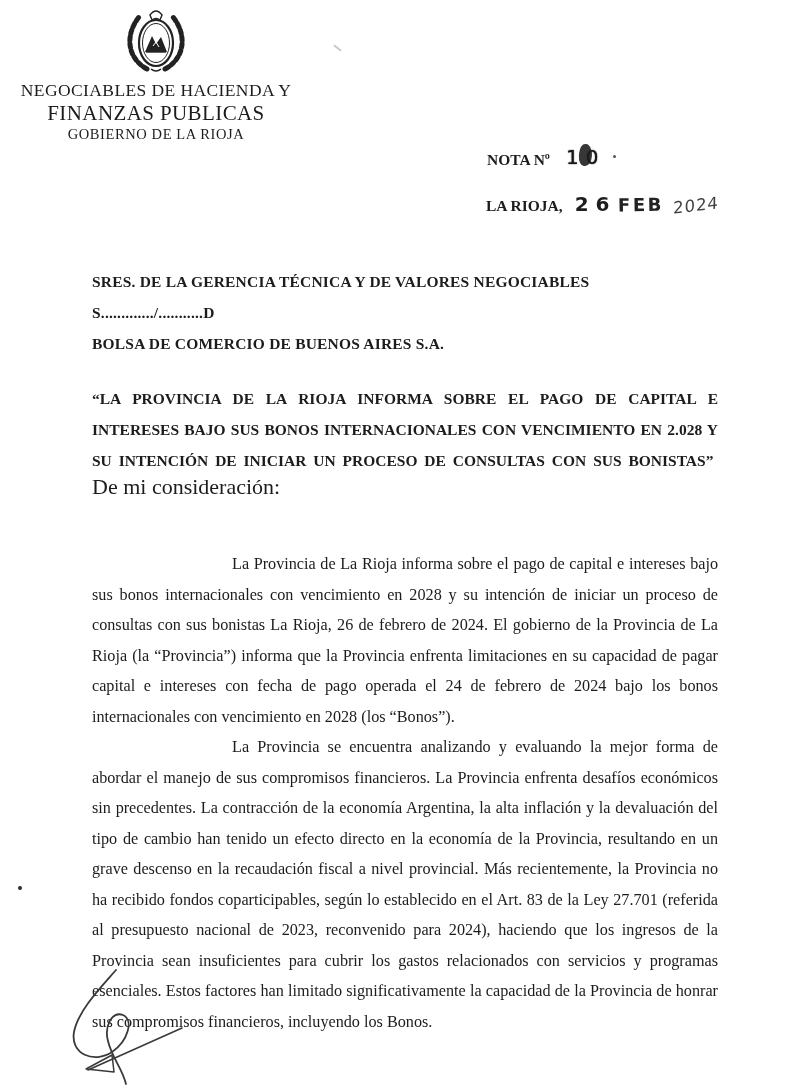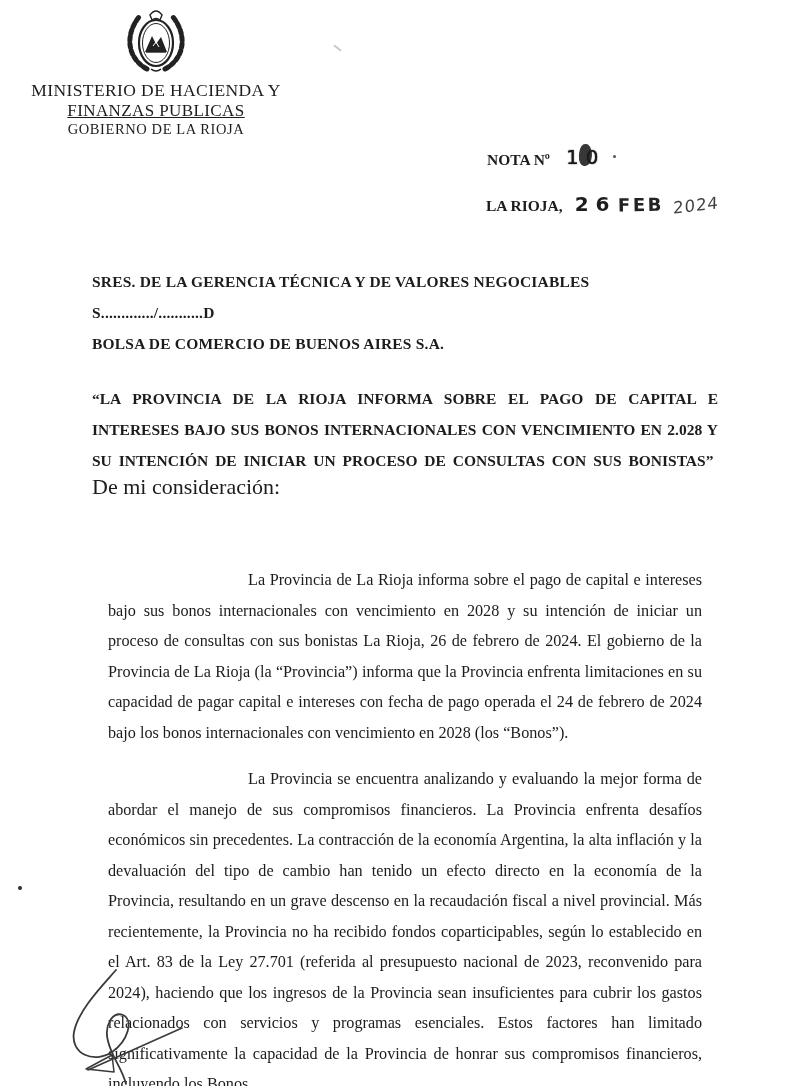--- a/index.html
+++ b/index.html
@@ -5,21 +5,21 @@
   html,body{margin:0;padding:0;background:#ffffff;}
   .page{
     position:relative;width:800px;height:1086px;background:#ffffff;
     font-family:"Liberation Serif","DejaVu Serif",serif;color:#1c1c1c;
     overflow:hidden;
   }
   
   .letterhead{position:absolute;top:6px;left:14px;width:284px;text-align:center;}
   .emblem{display:block;margin:0 auto 6px auto;}
   .lh-line1{font-size:17.5px;letter-spacing:.4px;white-space:nowrap;}
-  .lh-line2{font-size:17px;letter-spacing:.4px;text-decoration:underline;}
+  .lh-line2{font-size:21px;letter-spacing:.4px;}
   .lh-line3{font-size:14.5px;letter-spacing:.6px;}
   
   .nota-line{position:absolute;top:146px;left:487px;font-weight:bold;font-size:15.5px;white-space:nowrap;}
   .stamp-number{
     font-family:"DejaVu Sans",sans-serif;font-weight:normal;font-size:20px;
     margin-left:16px;letter-spacing:7px;color:#161616;
     text-shadow:0 0 1.3px #000;position:relative;top:-1px;
   }
   .stamp-smudge{
     position:absolute;left:92px;top:-2px;width:13px;height:22px;
@@ -41,21 +41,21 @@
   }
   
   .recipient{position:absolute;top:266px;left:92px;font-weight:bold;font-size:15.5px;line-height:31px;letter-spacing:.2px;}
   
   .subject{position:absolute;top:383px;left:92px;width:626px;font-weight:bold;font-size:15.5px;line-height:31px;}
   .subject-line{text-align:justify;text-align-last:justify;}
   .subject-line.last{text-align-last:left;word-spacing:3px;}
   
   .salutation{position:absolute;top:474px;left:92px;font-size:22px;}
   .body-text{position:absolute;top:549px;left:92px;width:626px;font-size:16.2px;line-height:30.5px;text-align:justify;}
-  .body-text p{margin:16px;text-indent:140px;}
+  .body-text p{margin:0;text-indent:140px;}
   
   .margin-dot{position:absolute;left:18px;top:886px;width:4px;height:4px;border-radius:50%;background:#2e2e2e;}
   .scratch-mark{position:absolute;left:333px;top:47px;width:9px;height:2px;background:#c8c8c8;transform:rotate(38deg);}
   .nota-period{position:absolute;left:613px;top:155px;width:3px;height:3px;background:#555;border-radius:50%;}
   .signature-svg{position:absolute;left:52px;top:968px;}
 </style>
 </head>
 <body>
 
 <div class="page">
@@ -65,21 +65,21 @@
       <path d="M33 9 Q39 1 45 9 L43 14 Q39 11 35 14 Z" fill="none" stroke="#222" stroke-width="1.4"></path>
       <path d="M30 63 C 11 53 7 30 22 11" fill="none" stroke="#222" stroke-width="5" stroke-dasharray="4 3" stroke-linecap="round"></path>
       <path d="M48 63 C 67 53 71 30 56 11" fill="none" stroke="#222" stroke-width="5" stroke-dasharray="4 3" stroke-linecap="round"></path>
       <ellipse cx="39" cy="37" rx="17" ry="23" fill="#fff" stroke="#222" stroke-width="2.2"></ellipse>
       <ellipse cx="39" cy="37" rx="13.5" ry="19.5" fill="none" stroke="#222" stroke-width="1"></ellipse>
       <path d="M28 46 L35 30 L39 38 L44 31 L50 46 Z" fill="#222"></path>
       <path d="M36 40 l3 -4 l3 5" fill="none" stroke="#fff" stroke-width="1"></path>
       <path d="M29 46 h20" stroke="#222" stroke-width="1.4"></path>
       <path d="M34 63 Q39 67 44 63" fill="none" stroke="#222" stroke-width="1.6"></path>
     </svg>
-    <div class="lh-line1">MINISTERIO DE HACIENDA Y</div>
+    <div class="lh-line1">NEGOCIABLES DE HACIENDA Y</div>
     <div class="lh-line2">FINANZAS PUBLICAS</div>
     <div class="lh-line3">GOBIERNO DE LA RIOJA</div>
   </div>
 
   <div class="nota-line">
     <span>NOTA Nº</span><span class="stamp-number">10</span>
     <span class="stamp-smudge"></span>
   </div>
   <div class="nota-period"></div>
 

